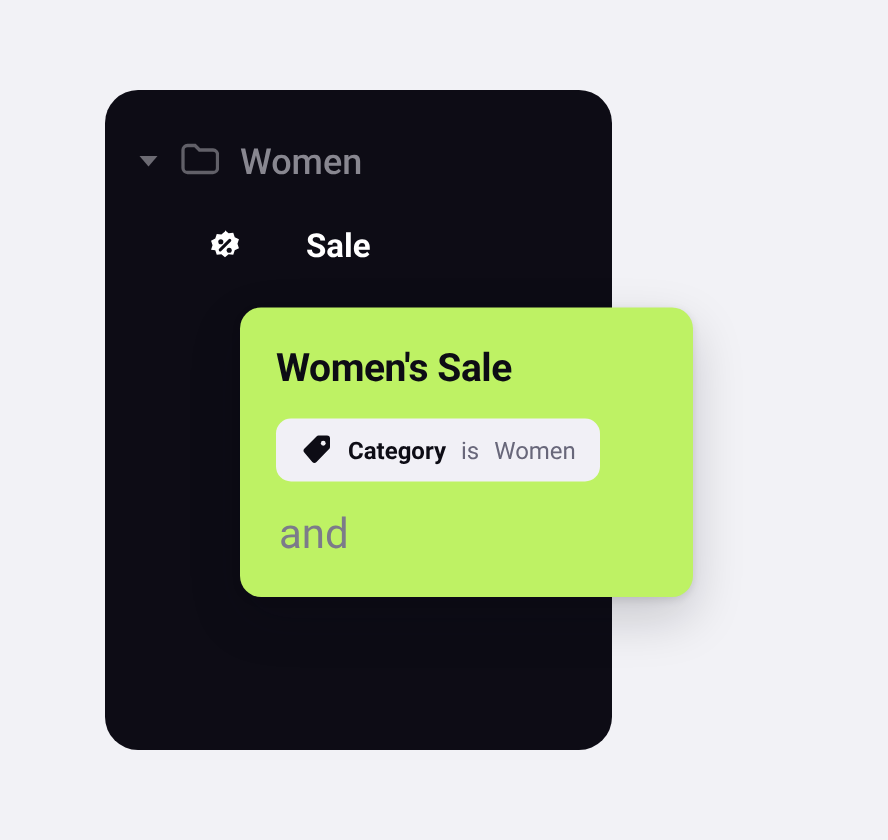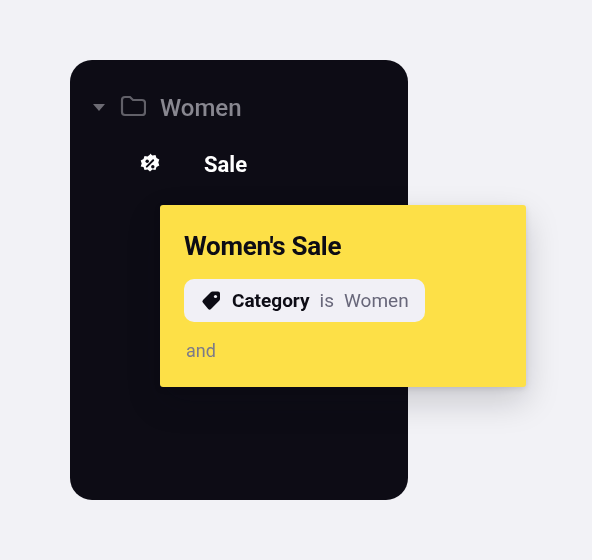--- a/index.html
+++ b/index.html
@@ -55,23 +55,23 @@
     margin-left: 28px;
   }
   .spacer1 { height: 12px; }
   .spacer2 { height: 60px; }
   .spacer3 { height: 22px; }
 
   .popup {
     position: absolute;
     top: 205px;
     left: 160px;
-    width: 366px;
-    background: #fde047;
-    border-radius: 3px;
+    width: 302px;
+    background: #bef264;
+    border-radius: 14px;
     box-shadow: 0 14px 34px rgba(12,12,20,0.18), 0 2px 6px rgba(12,12,20,0.10);
     padding: 26px 24px 26px 24px;
   }
   .popup-title {
     font-size: 26px;
     font-weight: 700;
     color: #0d0c15;
     letter-spacing: -0.3px;
   }
   .rule-line {
@@ -80,28 +80,28 @@
     gap: 14px;
     margin-top: 18px;
   }
   .chip {
     display: inline-flex;
     align-items: center;
     gap: 10px;
     background: #f1f0f6;
     border-radius: 10px;
     padding: 10px 16px;
-    font-size: 19px;
+    font-size: 16px;
     color: #5a5966;
   }
   .chip .strong { font-weight: 700; color: #0d0c15; }
   .chip .tail { color: #68677a; text-align: right; }
   .chip svg { flex: 0 0 auto; }
   .conj {
-    font-size: 18px;
+    font-size: 28px;
     color: #7c7b8a;
     padding-left: 2px;
   }
 </style>
 </head>
 <body>
 
 <div class="tree-panel">
 
   <div class="tree-row">

